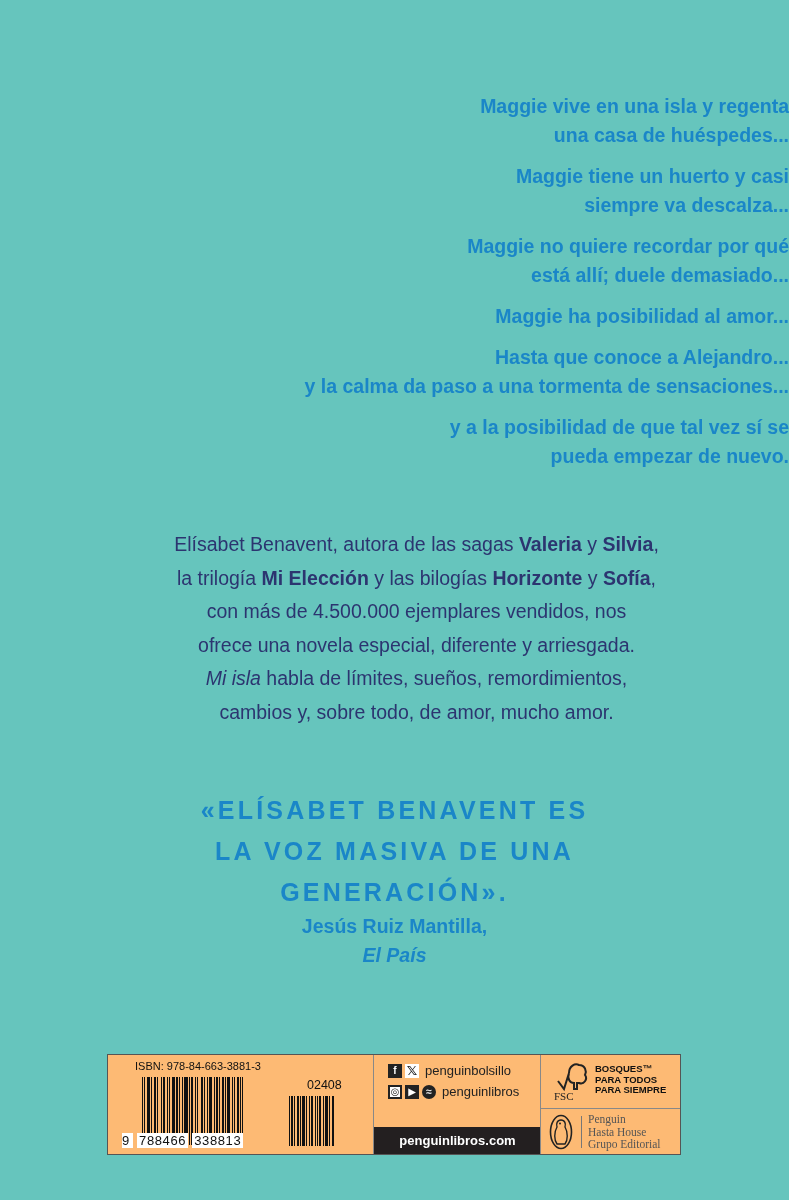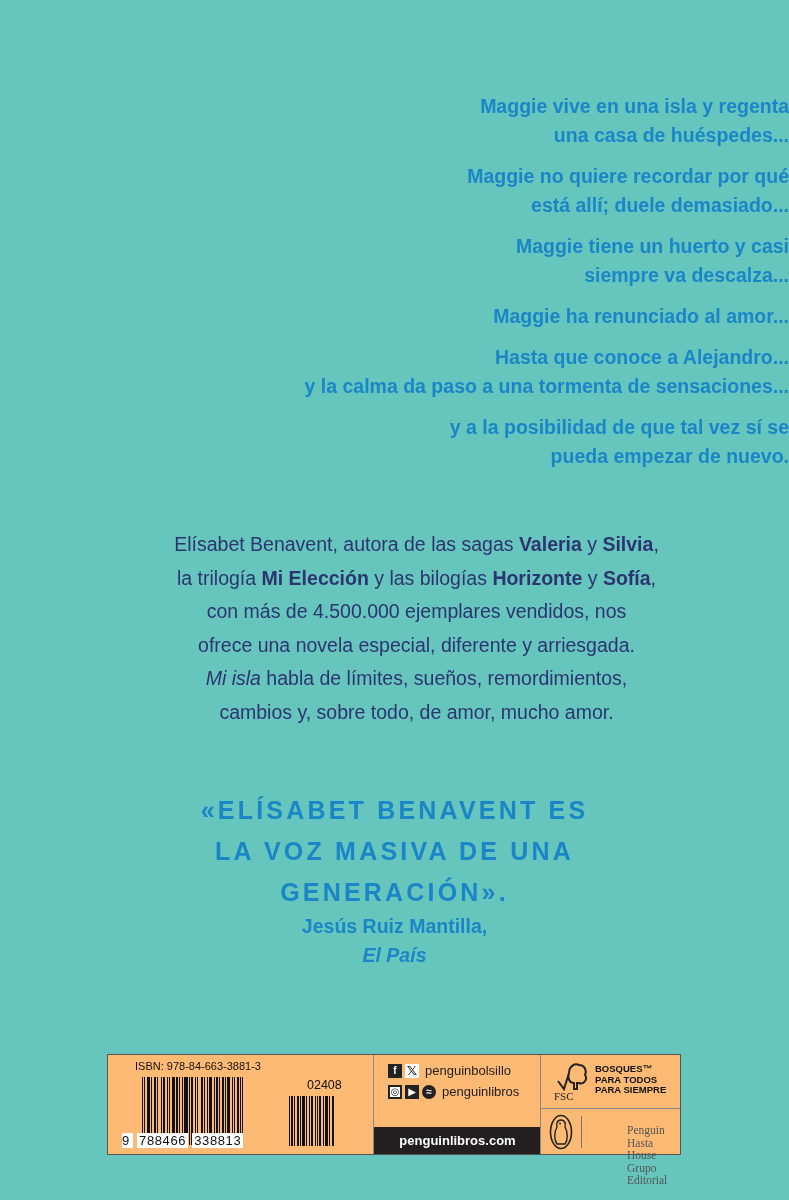--- a/index.html
+++ b/index.html
@@ -64,30 +64,30 @@
   }
 
   .cert-area { position:absolute; left:432px; top:0; right:0; height:100%; border-left:1px solid #888; }
   .fsc { position:absolute; left:0; top:0; right:0; height:53px; border-bottom:1px solid #888; }
   .fsc-logo { position:absolute; left:14px; top:6px; width:34px; height:42px; }
   .fsc-label { position:absolute; left:13px; top:35px; font-family:"Liberation Serif", serif; font-size:11px; color:#222; }
   .fsc-text { position:absolute; left:54px; top:9px; font-size:9.5px; font-weight:bold; line-height:10.5px; color:#111; }
   .prh { position:absolute; left:0; top:53px; right:0; bottom:0; }
   .penguin-logo { position:absolute; left:8px; top:6px; width:24px; height:36px; }
   .prh-sep { position:absolute; left:40px; top:8px; width:1px; height:32px; background:#777; }
-  .prh-text { position:absolute; left:47px; top:16px; font-family:"Liberation Serif", serif; font-size:11.5px; line-height:12.5px; color:#555;margin-left:39px; }
+  .prh-text { position:absolute; left:47px; top:5px; font-family:"Liberation Serif", serif; font-size:11.5px; line-height:12.5px; color:#555; }
 </style>
 </head>
 <body>
 
 <div class="blurb">
   <p><span>Maggie vive en una isla y regenta</span><br><span>una casa de huéspedes...</span></p>
+  <p><span>Maggie tiene un huerto y casi</span><br><span>siempre va descalza...</span></p>
   <p><span>Maggie no quiere recordar por qué</span><br><span>está allí; duele demasiado...</span></p>
-  <p><span>Maggie tiene un huerto y casi</span><br><span>siempre va descalza...</span></p>
-  <p><span>Maggie ha renunciado al amor...</span></p>
+  <p><span>Maggie ha posibilidad al amor...</span></p>
   <p><span>Hasta que conoce a Alejandro...</span><br><span>y la calma da paso a una tormenta de sensaciones...</span></p>
   <p><span>y a la posibilidad de que tal vez sí se</span><br><span>pueda empezar de nuevo.</span></p>
 </div>
 
 <div class="bio">
   <div><span>Elísabet Benavent, autora de las sagas </span><b>Valeria</b><span> y </span><b>Silvia</b><span>,</span></div>
   <div><span>la trilogía </span><b>Mi Elección</b><span> y las bilogías </span><b>Horizonte</b><span> y </span><b>Sofía</b><span>,</span></div>
   <div>con más de 4.500.000 ejemplares vendidos, nos</div>
   <div>ofrece una novela especial, diferente y arriesgada.</div>
   <div><i>Mi isla</i><span> habla de límites, sueños, remordimientos,</span></div>

